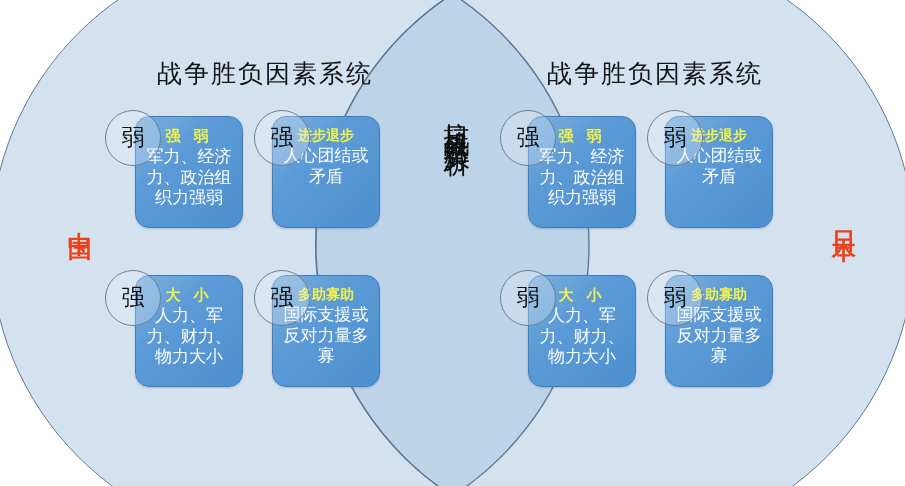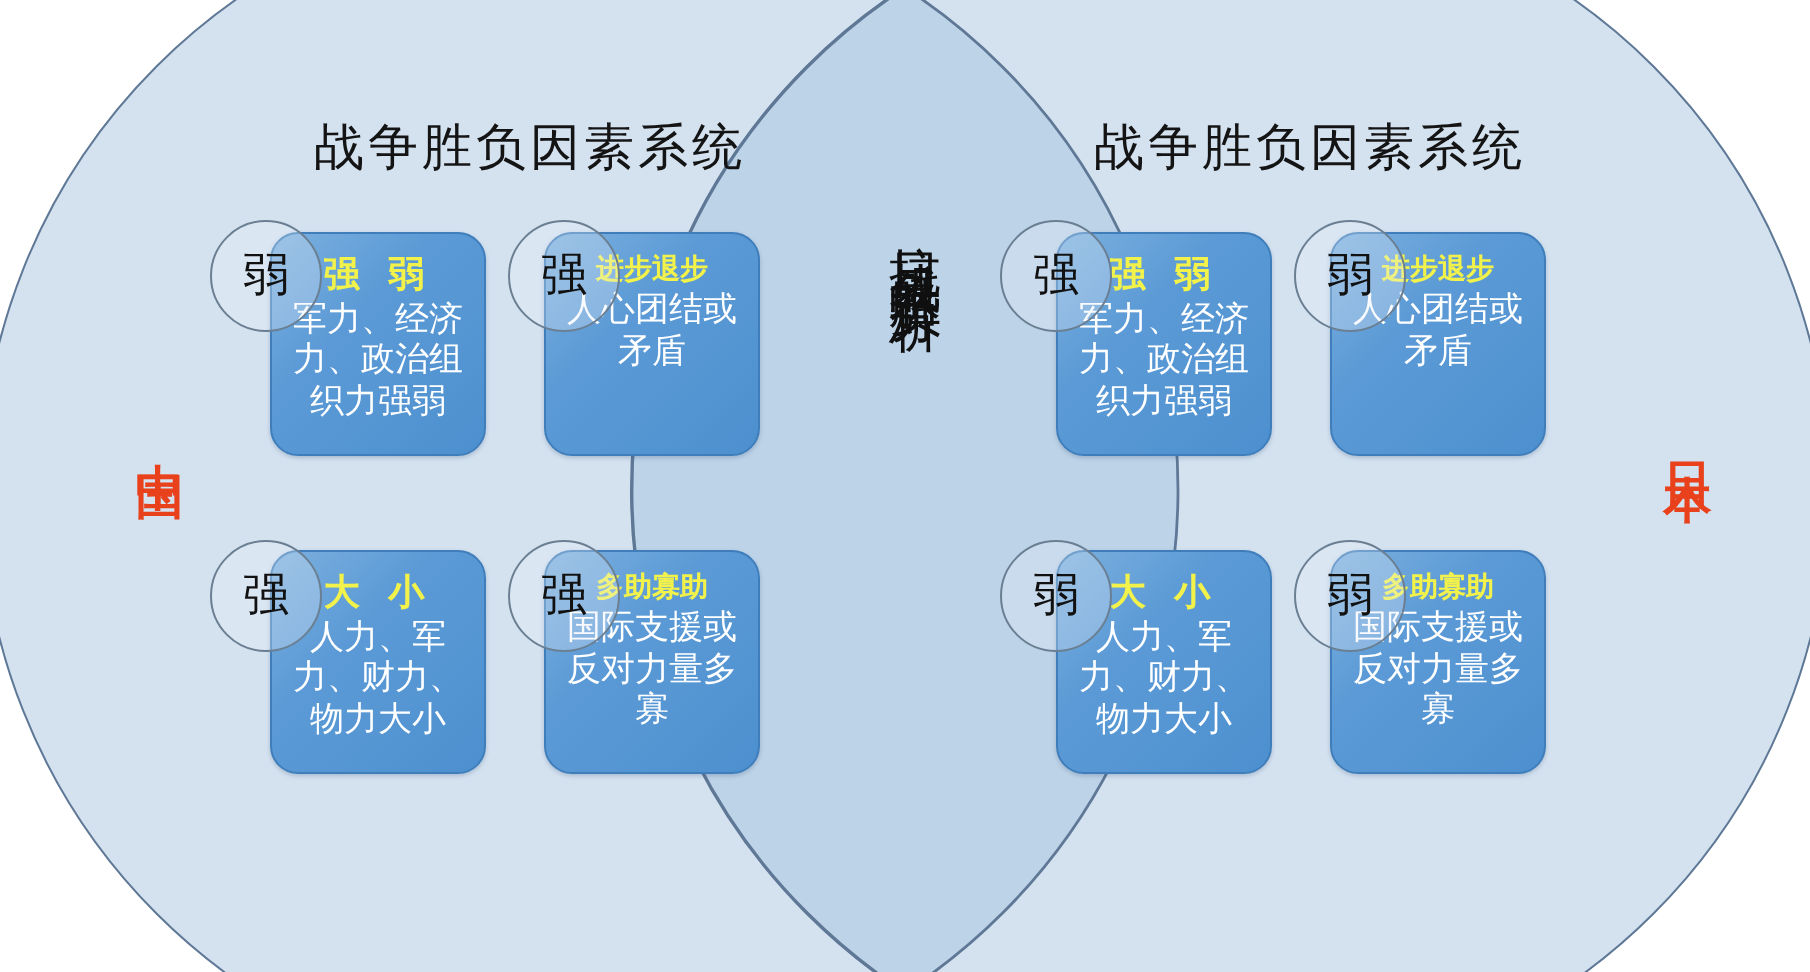--- a/index.html
+++ b/index.html
@@ -93,21 +93,21 @@
     box-shadow: 0 1px 2px rgba(40,70,110,0.25);
   }
   .factor-inner {
     position: absolute;
     left: 0; right: 0;
     top: 10px;
     text-align: center;
     padding: 0 4px;
   }
   .factor-head {
-    font-size: 18px;
+    font-size: 15px;
     font-weight: bold;
     color: #f2f24a;
     letter-spacing: 4px;
     line-height: 1.2;
     white-space: nowrap;
     font-family: "DejaVu Sans", "Liberation Sans", sans-serif;
   }
   .factor-head.tight { letter-spacing: 0px; font-size: 14px; }
   .factor-body {
     margin-top: 1px;

